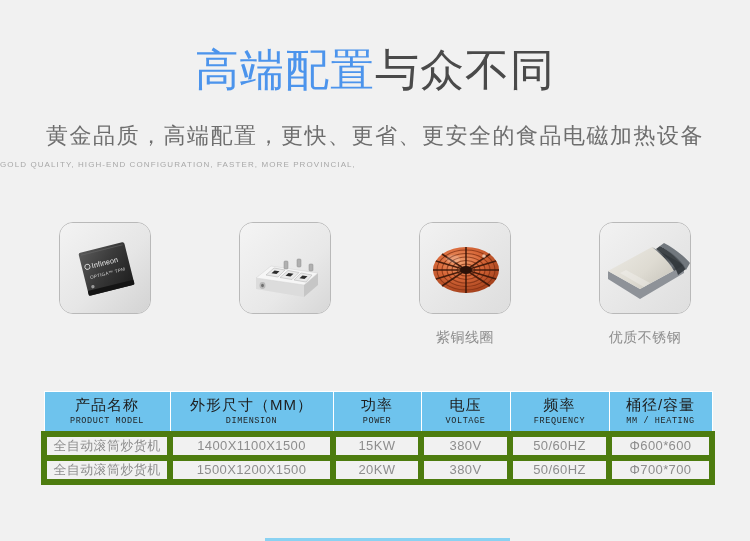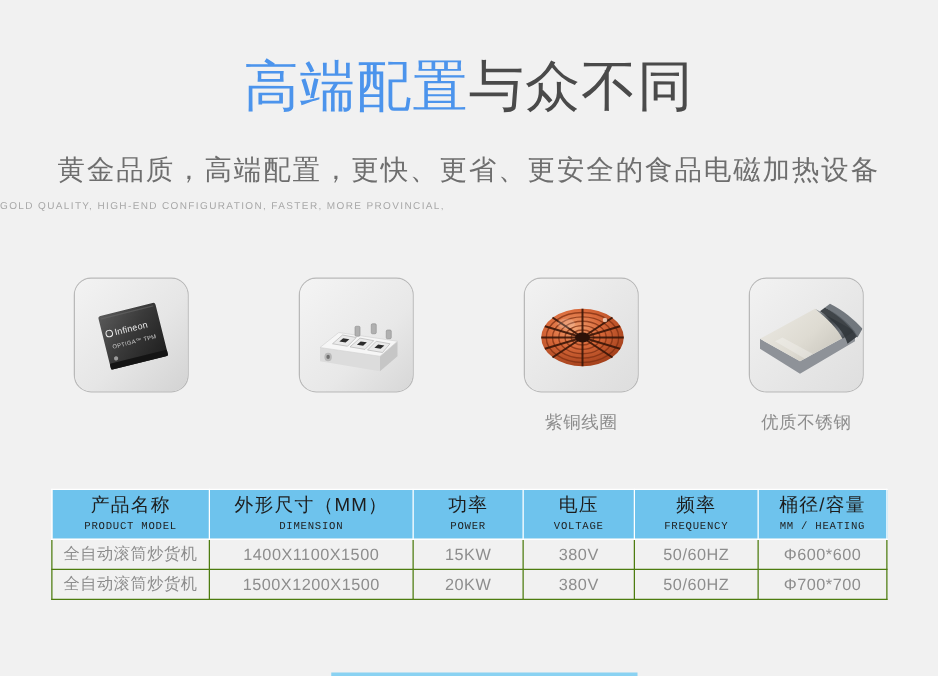--- a/index.html
+++ b/index.html
@@ -124,21 +124,21 @@
     font-size: 8.5px;
     color: #1f1f1f;
     letter-spacing: 0.6px;
     margin-top: 1px;
     white-space: nowrap;
     font-family: Liberation Mono, monospace;
   }
 
   table.spec tbody td {
     background: #f1f1f1;
-    border: 1px solid #4d7c0f;
+    border: 6px solid #4d7c0f;
     text-align: center;
     font-size: 13px;
     color: #8d8d8d;
     height: 24px;
     letter-spacing: 0.4px;
     white-space: nowrap;
   }
 
   
   .bottom-bar {

